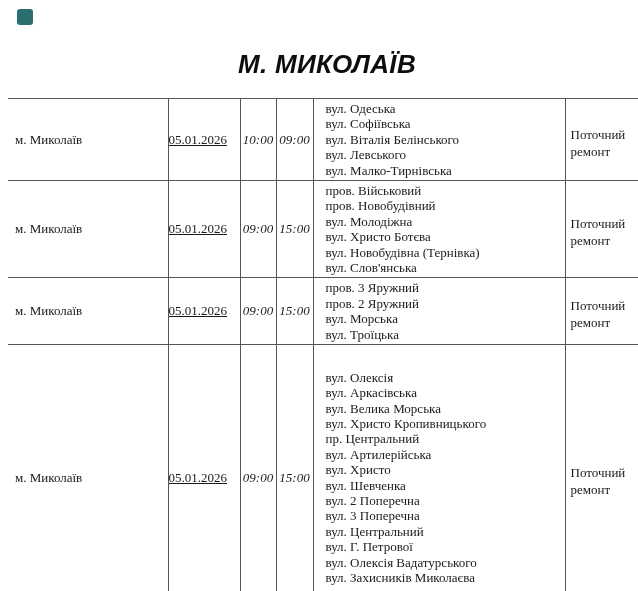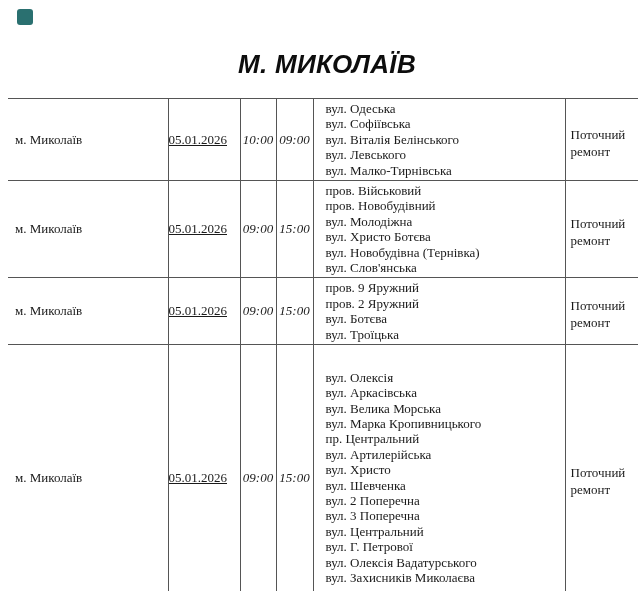--- a/index.html
+++ b/index.html
@@ -105,37 +105,37 @@
             <div>вул. Слов'янська</div>
           </td>
         <td class="work-cell">Поточний ремонт</td>
       </tr>
       <tr class="row-3">
         <td class="city-cell">м. Миколаїв</td>
         <td class="date-cell">05.01.2026</td>
         <td class="time-cell">09:00</td>
         <td class="time-cell">15:00</td>
         <td class="streets-cell">
-            <div>пров. 9 Яружний</div>
+            <div>пров. 3 Яружний</div>
             <div>пров. 2 Яружний</div>
-            <div>вул. Ботєва</div>
+            <div>вул. Морська</div>
             <div>вул. Троїцька</div>
           </td>
         <td class="work-cell">Поточний ремонт</td>
       </tr>
       <tr class="row-4">
         <td class="city-cell">м. Миколаїв</td>
         <td class="date-cell">05.01.2026</td>
         <td class="time-cell">09:00</td>
         <td class="time-cell">15:00</td>
         <td class="streets-cell">
             <div>вул. Олексія</div>
             <div>вул. Аркасівська</div>
             <div>вул. Велика Морська</div>
-            <div>вул. Марка Кропивницького</div>
+            <div>вул. Христо Кропивницького</div>
             <div>пр. Центральний</div>
             <div>вул. Артилерійська</div>
             <div>вул. Христо</div>
             <div>вул. Шевченка</div>
             <div>вул. 2 Поперечна</div>
             <div>вул. 3 Поперечна</div>
             <div>вул. Центральний</div>
             <div>вул. Г. Петрової</div>
             <div>вул. Олексія Вадатурського</div>
             <div>вул. Захисників Миколаєва</div>

